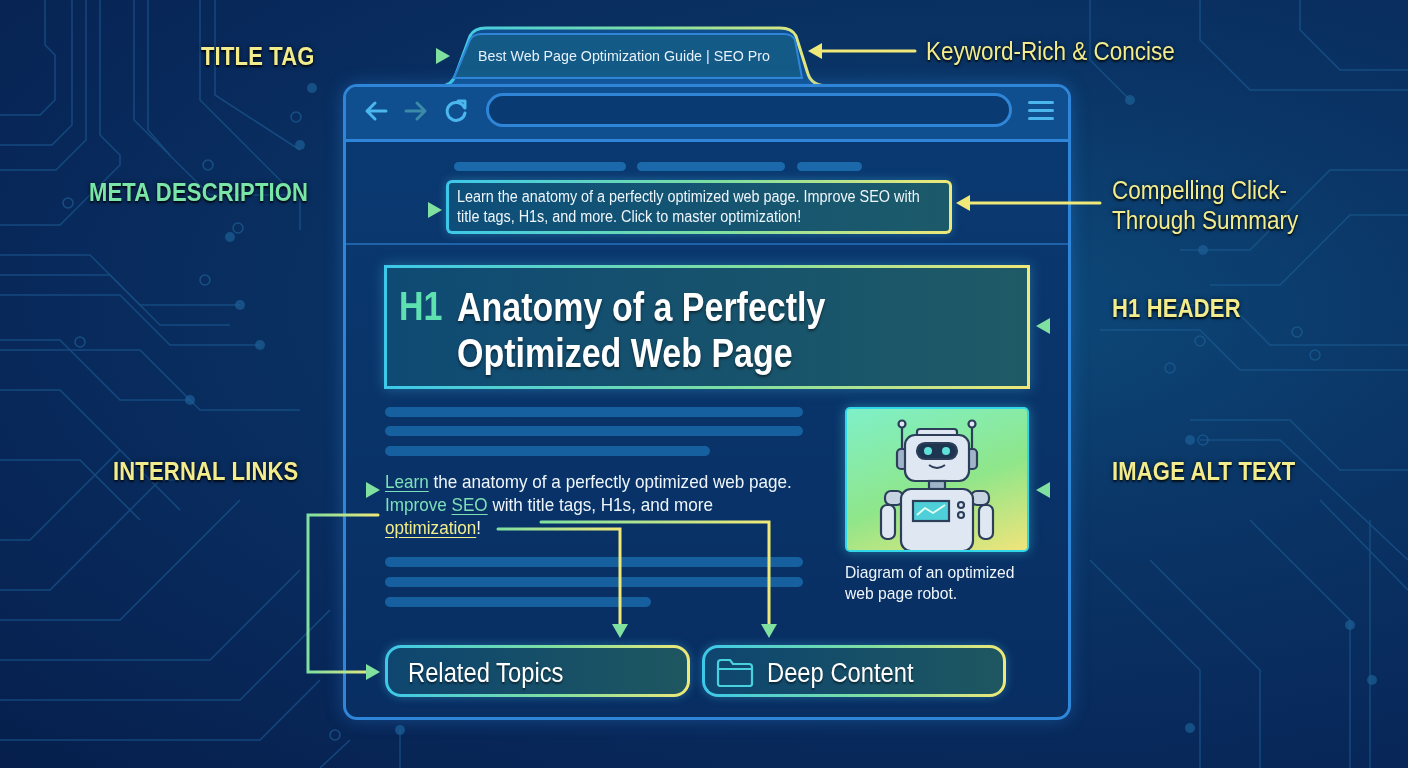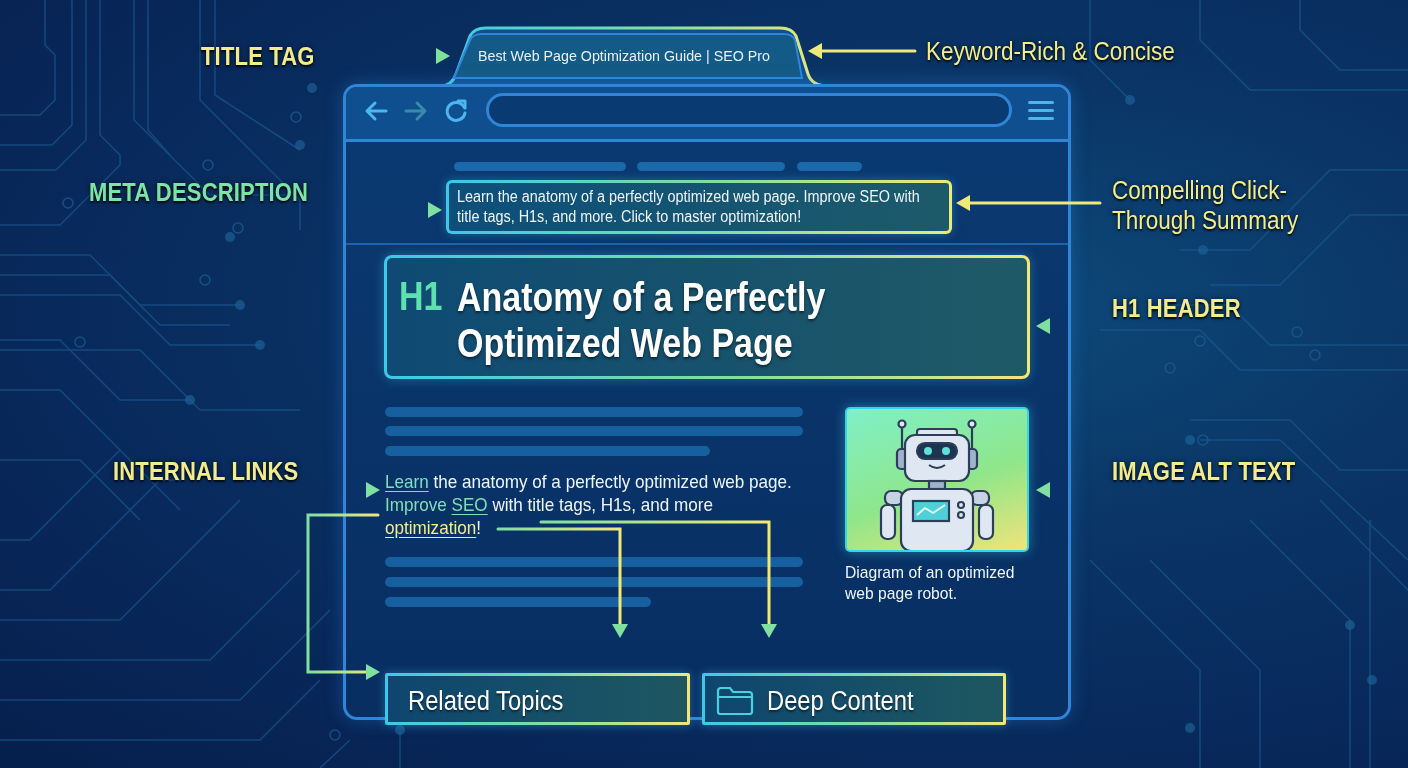--- a/index.html
+++ b/index.html
@@ -59,22 +59,22 @@
       box-shadow: 0 0 10px rgba(80,200,230,0.35);
     }
     .meta-text {
       position:absolute; left:8px; top:4px; width:520px; font-size:16px; line-height:20px; color:#eef6fb;
       transform:scaleX(0.9); transform-origin:left top;
     }
 
     .divider { position:absolute; left:0; right:0; top:156px; height:2px; background:#1e63a8; }
 
     .h1-box {
-      position:absolute; left:384px; top:255px; width:646px; height:124px; box-sizing:border-box;
-      border:3px solid transparent; border-radius:8px;
+      position:absolute; left:384px; top:265px; width:646px; height:124px; box-sizing:border-box;
+      border:3px solid transparent; border-radius:0;
       background: linear-gradient(90deg,#0f4a74,#1e5a66) padding-box,
                   linear-gradient(90deg,#3cc8ea,#7fe0a0 55%,#f0e878) border-box;
       box-shadow: 0 0 12px rgba(80,200,230,0.35);
     }
     .h1-tag {
       position:absolute; left:12px; top:16px; font-size:40px; font-weight:700; color:#5fe0b0;
       transform:scaleX(0.85); transform-origin:left top; line-height:44px;
     }
     .h1-title {
       position:absolute; left:70px; top:16px; font-size:40px; font-weight:700; color:#ffffff;
@@ -96,25 +96,24 @@
       background: linear-gradient(160deg,#7ff0c8 0%,#8fe68a 55%,#f0e47a 100%);
       box-shadow: 0 0 12px rgba(80,220,230,0.4); overflow:hidden;
     }
     .caption {
       position:absolute; left:845px; top:562px; width:200px; font-size:17px; line-height:21px; color:#eef6fb;
       transform:scaleX(0.92); transform-origin:left top;
     }
 
     .cta {
       position:absolute; top:645px; height:52px; box-sizing:border-box;
-      border:3px solid transparent; border-radius:2px;
+      border:3px solid transparent; border-radius:16px;
       background: linear-gradient(90deg,#0e4670,#1e5760) padding-box,
                   linear-gradient(90deg,#3cc8ea,#7fe0a0 55%,#f0e878) border-box;
       box-shadow: 0 0 10px rgba(80,200,230,0.35);
-      margin-top: 28px;
     }
     .cta-label {
       position:absolute; top:10px; font-size:27px; color:#ffffff; white-space:nowrap;
       transform:scaleX(0.88); transform-origin:left top; text-shadow:0 2px 2px rgba(0,0,0,0.5);
     }
   </style>
 </head>
 <body>
 
 <svg class="bg" width="1408" height="768" viewBox="0 0 1408 768">

